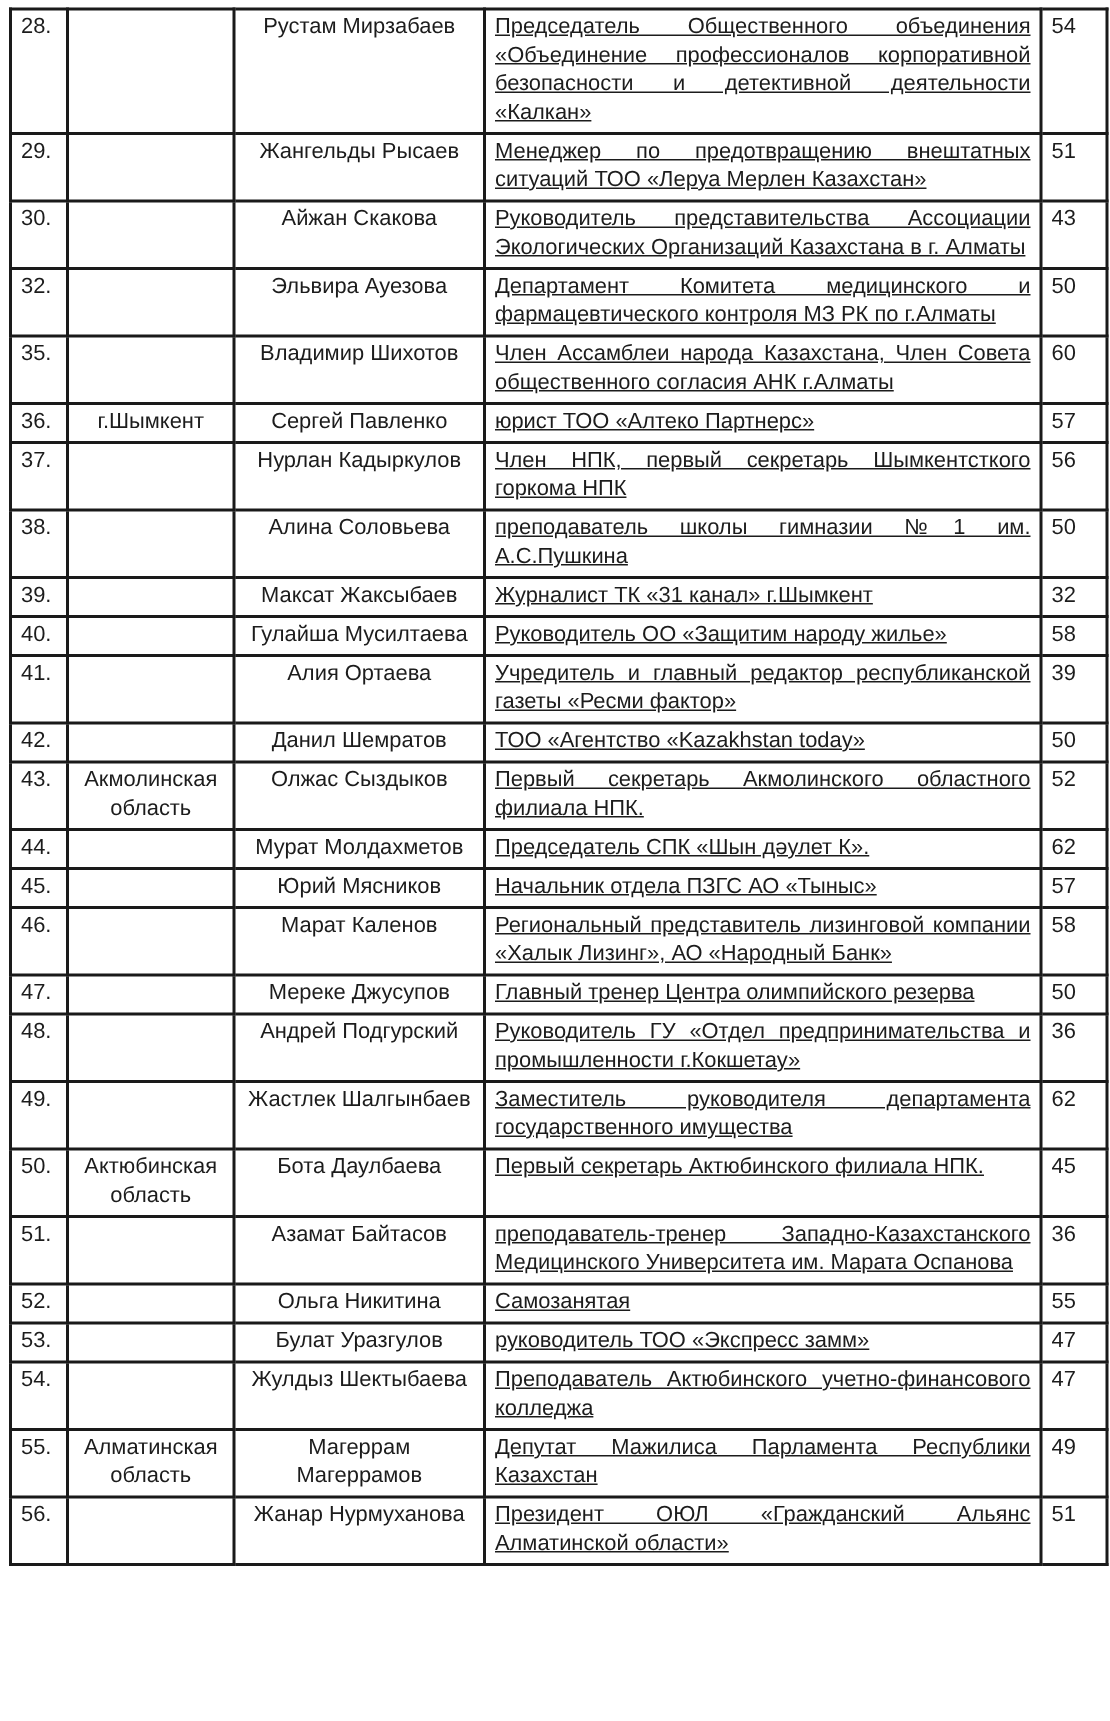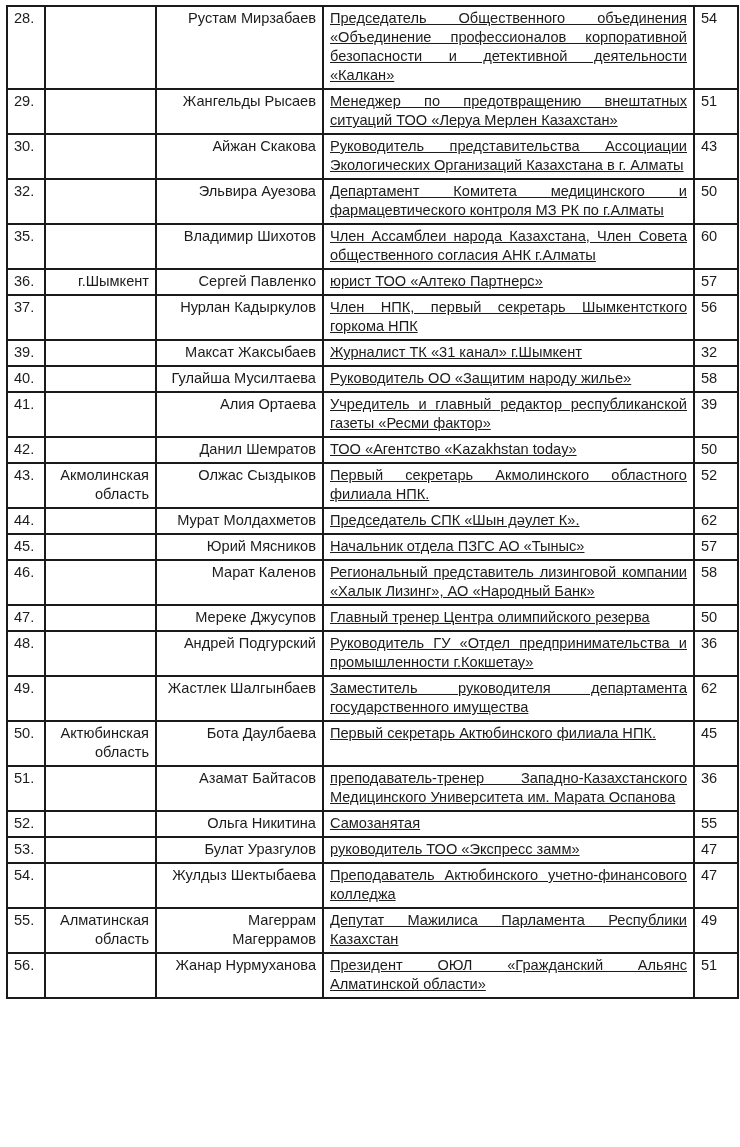--- a/index.html
+++ b/index.html
@@ -33,25 +33,25 @@
     overflow: hidden;
     word-wrap: break-word;
   }
   td.cell-num {
     padding-left: 5px;
     padding-right: 2px;
     text-align: left;
     margin-top: 48px;
   }
   td.cell-region {
-    text-align: right;
+    text-align: center;
   }
   td.cell-name {
     white-space: pre-line;
-    text-align: right;
+    text-align: center;
     border-radius: 19px;
   }
   td.cell-pos {
     text-align: justify;
     white-space: pre-line;
     text-decoration: underline;
   }
   td.cell-val {
     text-align: left;
     vertical-align: middle;
@@ -115,20 +115,27 @@
           <td class="cell-val">57</td>
         </tr>
         <tr>
           <td class="cell-num">37.</td>
           <td class="cell-region"></td>
           <td class="cell-name">Нурлан Кадыркулов</td>
           <td class="cell-pos">Член НПК, первый секретарь Шымкентсткого горкома НПК</td>
           <td class="cell-val">56</td>
         </tr>
         <tr>
+          <td class="cell-num">38.</td>
+          <td class="cell-region"></td>
+          <td class="cell-name">Алина Соловьева</td>
+          <td class="cell-pos">преподаватель школы гимназии №1 им. А.С.Пушкина</td>
+          <td class="cell-val">50</td>
+        </tr>
+        <tr>
           <td class="cell-num">39.</td>
           <td class="cell-region"></td>
           <td class="cell-name">Максат Жаксыбаев</td>
           <td class="cell-pos">Журналист ТК «31 канал» г.Шымкент</td>
           <td class="cell-val">32</td>
         </tr>
         <tr>
           <td class="cell-num">40.</td>
           <td class="cell-region"></td>
           <td class="cell-name">Гулайша Мусилтаева</td>

